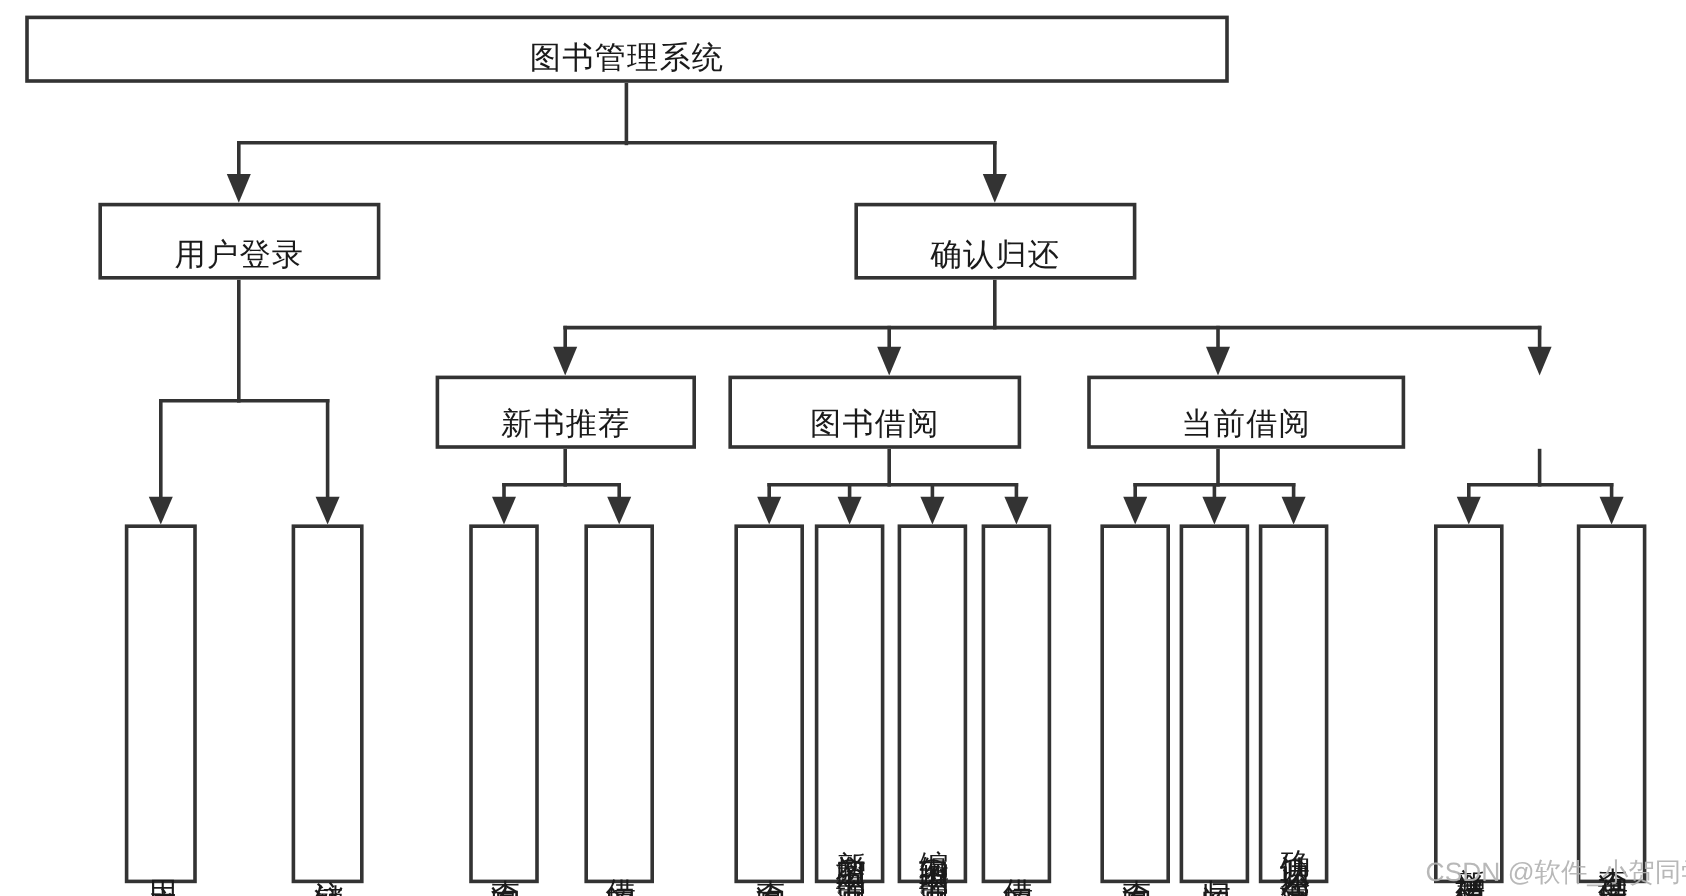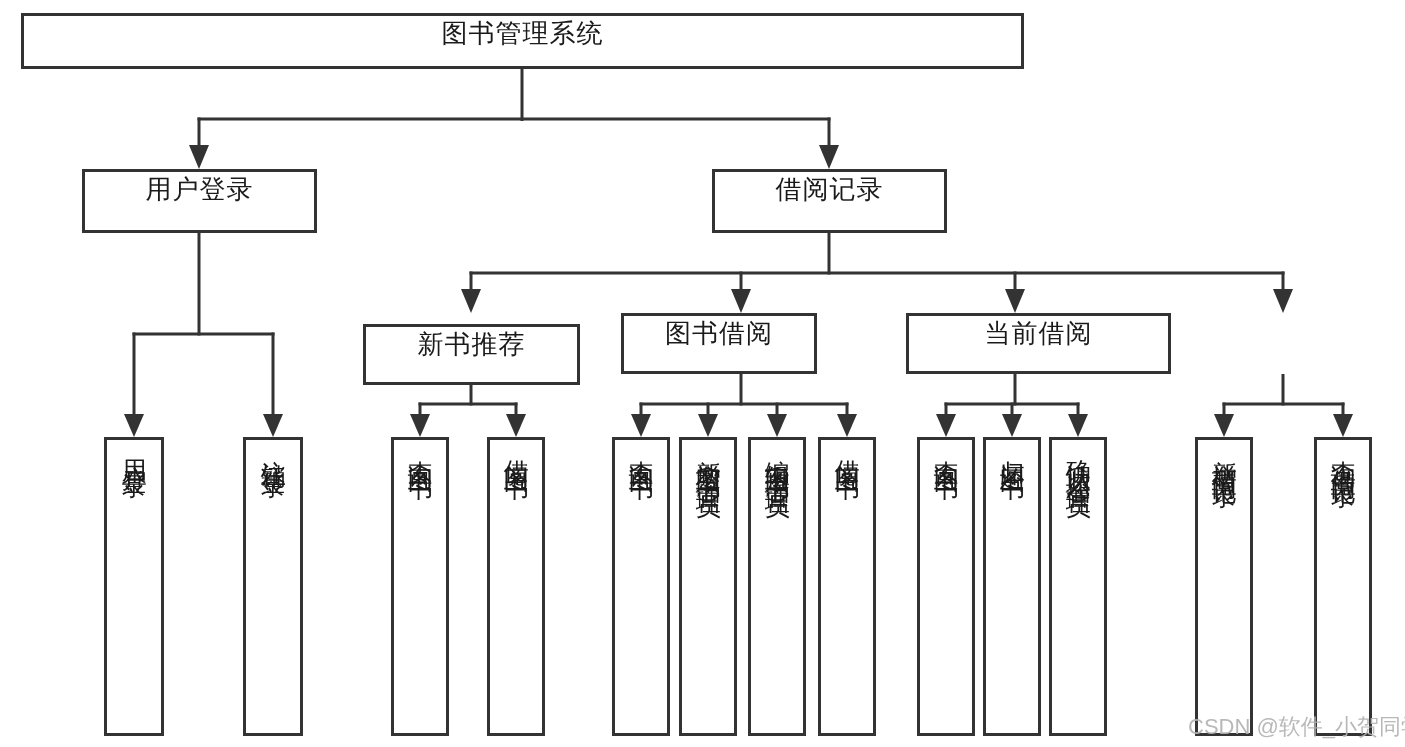--- a/index.html
+++ b/index.html
@@ -6,21 +6,21 @@
   .canvas{
     position:relative;width:1405px;height:747px;background:var(--bg-color,#fff);
     font-family:"Liberation Serif","DejaVu Serif",serif;overflow:hidden;
   }
   .connectors{position:absolute;left:0;top:0;z-index:1;}
   .connectors line{stroke:var(--line-color,#333);stroke-width:3;}
   .connectors polygon{fill:var(--line-color,#333);}
   .box{
     position:absolute;box-sizing:border-box;background:var(--box-bg,#fff);
     border:3px solid var(--line-color,#333);z-index:2;
-    display:flex;align-items:flex-start;justify-content:center;
+    display:flex;align-items:flex-end;justify-content:center;
     color:var(--text-color,#1a1a1a);
   }
   .box.h span{font-size:26px;letter-spacing:1px;white-space:nowrap;}
   .box.v span{
     writing-mode:vertical-rl;text-orientation:mixed;
     font-size:25px;letter-spacing:5px;line-height:1.1;white-space:nowrap;
   }
   .watermark{
     position:absolute;left:1188px;top:712px;z-index:3;
     font-size:22px;color:var(--watermark-color,#b3b3b3);
@@ -103,27 +103,27 @@
   </svg>
 
   <div class="box h" style="left:21px;top:13px;width:1003px;height:56px">
     <span>图书管理系统</span>
   </div>
 
   <div class="box h" style="left:82px;top:169px;width:235px;height:64px">
     <span>用户登录</span>
   </div>
   <div class="box h" style="left:712px;top:169px;width:235px;height:64px">
-    <span>借阅记录</span>
+    <span>确认归还</span>
   </div>
 
-  <div class="box h" style="left:363px;top:324px;width:217px;height:61px">
+  <div class="box h" style="left:363px;top:313px;width:217px;height:61px">
     <span>新书推荐</span>
   </div>
-  <div class="box h" style="left:621px;top:313px;width:196px;height:61px">
+  <div class="box h" style="left:607px;top:313px;width:244px;height:61px">
     <span>图书借阅</span>
   </div>
   <div class="box h" style="left:906px;top:313px;width:265px;height:61px">
     <span>当前借阅</span>
   </div>
 
   <div class="box v" style="left:104px;top:437px;width:60px;height:299px">
     <span>用户登录</span>
   </div>
   <div class="box v" style="left:243px;top:437px;width:60px;height:299px">

